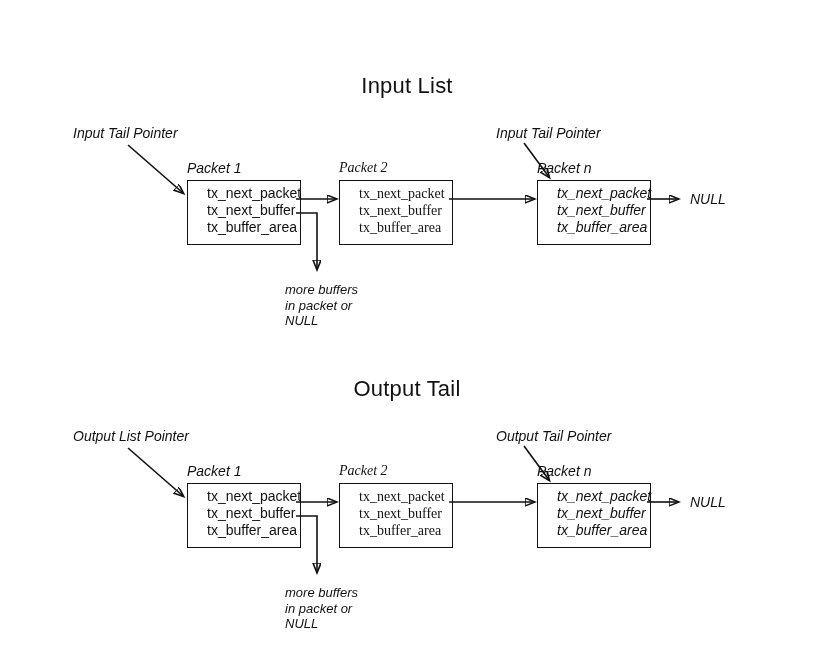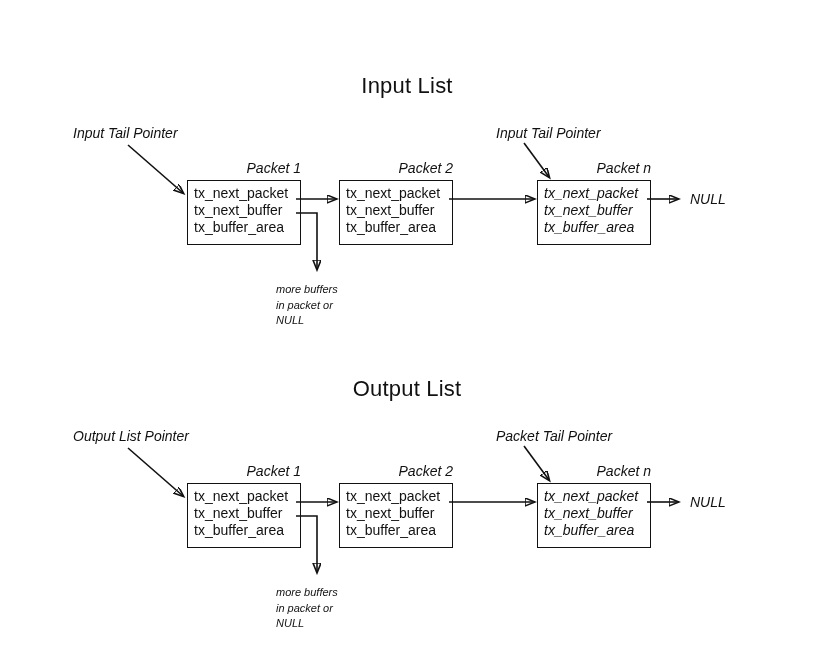--- a/index.html
+++ b/index.html
@@ -14,37 +14,37 @@
 
   .title{
     position:absolute;top:12px;left:0;width:814px;text-align:center;
     font-size:22px;line-height:28px;letter-spacing:.2px;
   }
   .ptr-label{position:absolute;top:65px;font-size:14px;font-style:italic;white-space:nowrap;}
   .head-ptr{left:73px;}
   .tail-ptr{left:480px;margin-left:16px;}
 
   .packet-label{
-    position:absolute;top:100px;width:114px;text-align:right;
+    position:absolute;top:100px;width:114px;text-align:left;
     font-size:14px;font-style:italic;line-height:16px;white-space:nowrap;
   }
   .packet-box{
     position:absolute;top:120px;width:114px;height:65px;box-sizing:border-box;
     border:1.4px solid #111111;background:#ffffff;
-    padding:4px 0 0 6px;
+    padding:4px 0 0 19px;
   }
   .x-p1{left:187px;}
-  .x-p2{left:339px;}
+  .x-p2{left:339px;font-family:Liberation Serif, serif;}
   .x-pn{left:537px;font-style:italic;}
   .field{font-size:14px;line-height:17px;white-space:nowrap;}
 
   .null-label{position:absolute;left:690px;top:131px;font-size:14px;font-style:italic;}
   .note{
-    position:absolute;left:276px;top:222px;
-    font-size:11px;font-style:italic;line-height:15.5px;white-space:nowrap;
+    position:absolute;left:285px;top:222px;
+    font-size:13px;font-style:italic;line-height:15.5px;white-space:nowrap;
   }
   svg.arrows{position:absolute;left:0;top:0;width:814px;height:300px;pointer-events:none;}
   svg.arrows line, svg.arrows path{stroke:#111111;stroke-width:1.6;fill:none;}
 </style>
 </head>
 <body>
 
 <div class="section" id="sec-input">
   <div class="title">Input List</div>
   <div class="ptr-label head-ptr">Input Tail Pointer</div>
@@ -88,23 +88,23 @@
     <line x1="128" y1="85" x2="183" y2="133" marker-end="url(#arr0)"></line>
     <line x1="524" y1="83" x2="549" y2="117" marker-end="url(#arr0)"></line>
     <line x1="296" y1="139" x2="336" y2="139" marker-end="url(#arr0)"></line>
     <line x1="449" y1="139" x2="534" y2="139" marker-end="url(#arr0)"></line>
     <line x1="647" y1="139" x2="678" y2="139" marker-end="url(#arr0)"></line>
     <path d="M296,153 L317,153 L317,209" marker-end="url(#arr0)"></path>
   </svg>
 </div>
 
 <div class="section" id="sec-output">
-  <div class="title">Output List</div>
+  <div class="title">Output Tail</div>
   <div class="ptr-label head-ptr">Output List Pointer</div>
-  <div class="ptr-label tail-ptr">Packet Tail Pointer</div>
+  <div class="ptr-label tail-ptr">Output Tail Pointer</div>
 
   <div class="packet-label x-p1">Packet 1</div>
   <div class="packet-box x-p1">
     <div class="field">tx_next_packet</div>
     <div class="field">tx_next_buffer</div>
     <div class="field">tx_buffer_area</div>
   </div>
 
   <div class="packet-label x-p2">Packet 2</div>
   <div class="packet-box x-p2">

